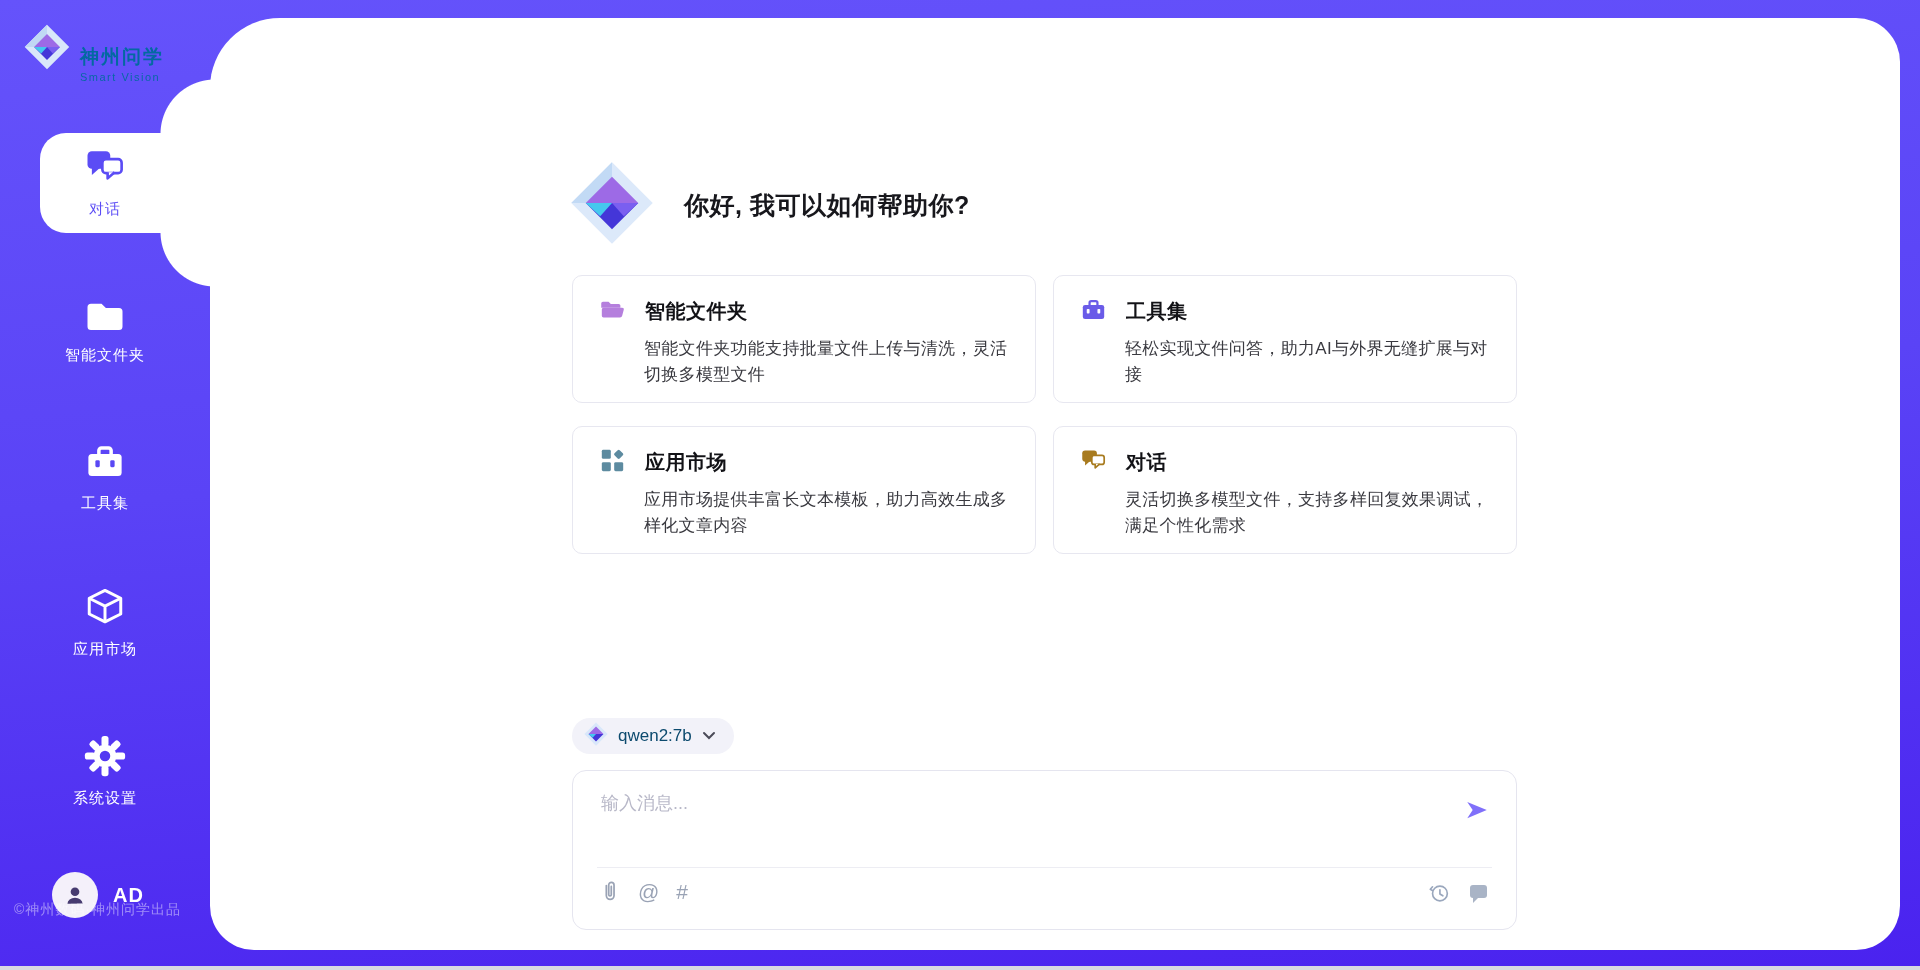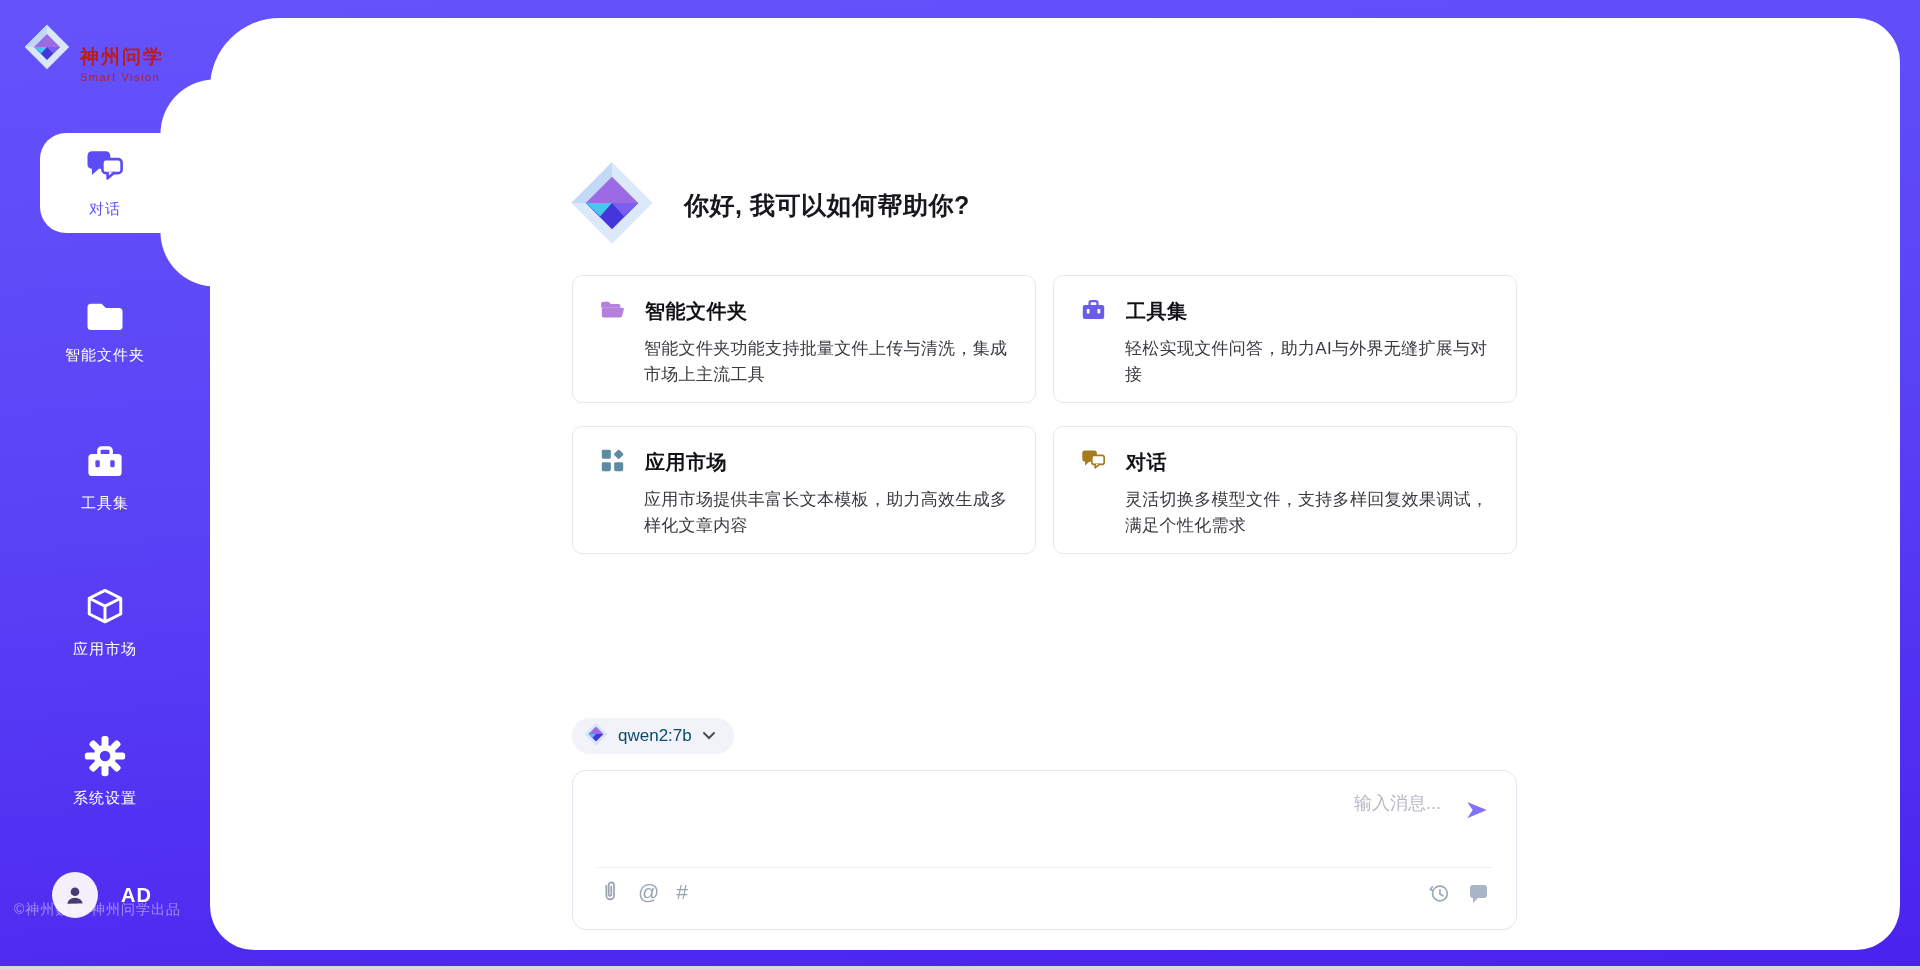--- a/index.html
+++ b/index.html
@@ -14,29 +14,29 @@
     background:#ffffff;border-radius:70px 44px 44px 44px;}
   
   .tab-blob{position:absolute;left:40px;top:133px;width:175px;height:100px;
     background:#fff;border-radius:26px 0 0 26px;}
   .fillet-top{position:absolute;left:159px;top:79px;width:56px;height:55px;
     background:radial-gradient(circle at 100% 100%,#fff 0 54px,rgba(255,255,255,0) 55px);}
   .fillet-bottom{position:absolute;left:159px;top:232px;width:56px;height:55px;
     background:radial-gradient(circle at 100% 0%,#fff 0 54px,rgba(255,255,255,0) 55px);}
   
   .brand{position:absolute;left:24px;top:16px;display:flex;align-items:center;gap:10px;}
-  .brand-text{color:#b91c1c;line-height:1.1;margin-top:31px;}
+  .brand-text{color:#0369a1;line-height:1.1;margin-top:31px;}
   .brand-name{font-size:19px;font-weight:bold;letter-spacing:2px;}
   .brand-sub{font-size:11px;letter-spacing:1.5px;margin-top:3px;opacity:.95;}
   .nav-item{position:absolute;left:0;width:210px;text-align:center;color:#fff;cursor:pointer;}
   .nav-item .nav-label{display:block;font-size:15px;margin-top:8px;letter-spacing:1px;}
   .nav-item.active{color:#5b4cf5;}
   .nav-files{top:296px;} .nav-tools{top:440px;} .nav-apps{top:586px;} .nav-settings{top:735px;}
   .nav-chat{top:146px;}
-  .user-row{position:absolute;left:52px;top:872px;display:flex;align-items:center;gap:23px;cursor:pointer;}
+  .user-row{position:absolute;left:52px;top:872px;display:flex;align-items:center;gap:15px;cursor:pointer;}
   .avatar{width:46px;height:46px;border-radius:50%;background:#f4f0fa;display:flex;align-items:center;justify-content:center;}
   .user-name{color:#fff;font-size:20px;font-weight:600;letter-spacing:1px;}
   .copyright{position:absolute;left:14px;top:901px;color:rgba(255,255,255,.45);font-size:14px;letter-spacing:1px;}
   
   .greeting{position:absolute;left:570px;top:163px;height:84px;display:flex;align-items:center;gap:16px;}
   .greeting h1{margin:14px;font-size:25px;font-weight:800;color:#17171c;letter-spacing:.5px;}
   
   .cards{position:absolute;left:572px;top:275px;width:946px;display:grid;
     grid-template-columns:464px 464px;column-gap:17px;row-gap:23px;}
   .card{height:128px;background:#fff;border:1px solid #e7e7f0;border-radius:10px;
@@ -45,21 +45,21 @@
   .card-title{font-size:20px;font-weight:800;color:#121216;letter-spacing:.5px;}
   .card-desc{margin:9px 0 0 45px;font-size:17px;color:#3a3a40;line-height:1.55;letter-spacing:.3px;}
   
   .model-pill{position:absolute;left:572px;top:718px;height:36px;background:#f2f2f9;
     border-radius:18px;display:flex;align-items:center;gap:10px;padding:0 18px 0 12px;cursor:pointer;}
   .model-name{font-size:17px;color:#0c4a6e;}
   
   .composer{position:absolute;left:572px;top:770px;width:945px;height:160px;background:#fff;
     border:1.5px solid #e5e5ef;border-radius:14px;box-sizing:border-box;}
   .composer textarea{position:absolute;left:26px;top:18px;width:840px;height:70px;border:none;
-    outline:none;resize:none;font-size:18px;color:#333;font-family:inherit;background:transparent;text-align:right;}
+    outline:none;resize:none;font-size:18px;color:#333;font-family:inherit;background:transparent;}
   .composer textarea::placeholder{color:#b8b8c8;}
   .send-btn{position:absolute;right:26px;top:26px;background:none;border:none;padding:0;cursor:pointer;line-height:0;}
   .composer-divider{position:absolute;left:24px;right:24px;top:96px;height:1px;background:#ededf3;}
   .composer-toolbar{position:absolute;left:26px;top:108px;display:flex;gap:17px;align-items:center;}
   .composer-actions{position:absolute;right:26px;top:110px;display:flex;gap:15px;align-items:center;}
   .tool-glyph{font-size:21px;color:#9aa3b5;cursor:pointer;line-height:1;}
   .icon-btn{background:none;border:none;padding:0;cursor:pointer;line-height:0;}
   
   .window-edge{position:absolute;left:0;bottom:0;width:100%;height:4px;background:#d8d9e2;}
 </style>
@@ -182,21 +182,21 @@
   <div class="card">
     <div class="card-head">
       <span>
         <svg width="27" height="27" viewBox="0 0 48 48" fill="#b57fdd">
           <path d="M4 13 a3 3 0 0 1 3 -3 h10 l4 4 h14 a3 3 0 0 1 3 3 v4 H4 z"></path>
           <path d="M8 21 h33 a3 3 0 0 1 2.9 3.8 l-2.7 10.2 a4 4 0 0 1 -3.9 3 H8 a3 3 0 0 1 -3 -3 V24 a3 3 0 0 1 3 -3 z"></path>
         </svg>
       </span>
       <span class="card-title">智能文件夹</span>
     </div>
-    <div class="card-desc">智能文件夹功能支持批量文件上传与清洗，集成市场上主流工具</div>
+    <div class="card-desc">智能文件夹功能支持批量文件上传与清洗，灵活切换多模型文件</div>
   </div>
 
   <div class="card">
     <div class="card-head">
       <span>
         <svg width="27" height="27" viewBox="0 0 48 48">
           <path d="M17 18 v-6 a3 3 0 0 1 3 -3 h8 a3 3 0 0 1 3 3 v6" stroke="#6a5be8" stroke-width="4" fill="none"></path>
           <rect x="5" y="16" width="38" height="25" rx="4" fill="#6a5be8"></rect>
           <rect x="12" y="23" width="5" height="8" rx="1.5" fill="#fff"></rect>
           <rect x="31" y="23" width="5" height="8" rx="1.5" fill="#fff"></rect>

